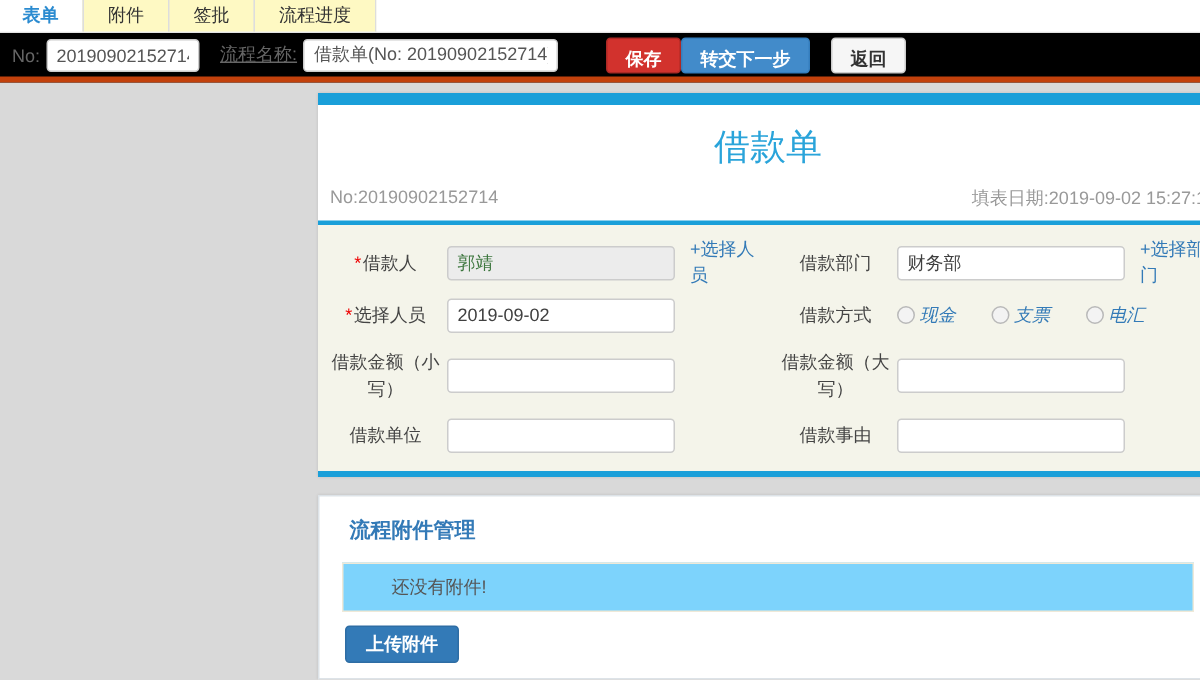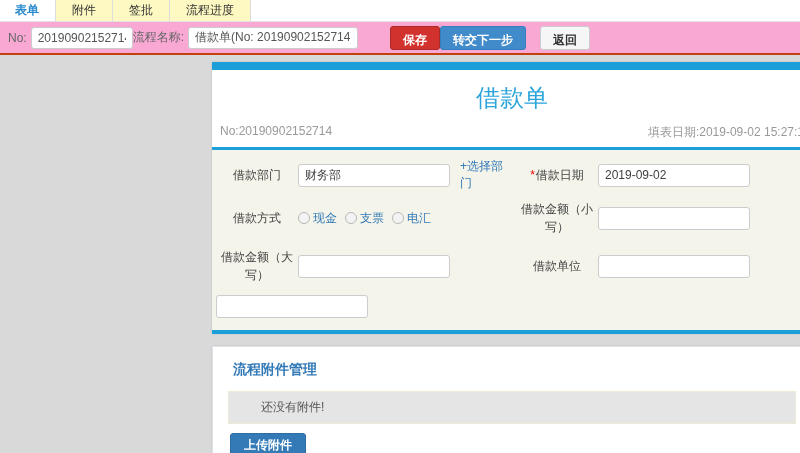--- a/index.html
+++ b/index.html
@@ -11,21 +11,21 @@
   
   .tabbar { position:absolute; top:0; left:0; width:800px; height:22px;
     background:#fff; border-bottom:1px solid #e3e3e3; display:flex; align-items:stretch; }
   .tab { padding:3px 16px; font-size:12px; color:#333; background:#fef9c3;
     border-right:1px solid #ddd; border-left:1px solid #ddd; margin-left:-1px;
     display:flex; align-items:center; cursor:pointer; }
   .tab.active { background:#fff; color:#2b8bd0; font-weight:bold; border-left:none; }
   .tabbar .spacer { flex:1; background:#fff; }
   
   .cmdbar { position:absolute; top:22px; left:0; width:800px; height:33px;
-    background:#f9a8d4; border-bottom:2px solid #c2410c; display:flex; align-items:center;
+    background:#000000; border-bottom:4px solid #c2410c; display:flex; align-items:center;
     padding:0 8px; }
   .cmdbar label { color:#666; margin-right:4px; }
   .cmdbar input { height:22px; border:1px solid #ccc; border-radius:3px;
     padding:0 6px; font-size:12px; color:#555; font-family:inherit; }
   .no-input { width:102px; }
   .name-input { width:170px; }
   .btn { height:24px; padding:5px 12px; border-radius:3px; font-size:12px;
     border:1px solid transparent; cursor:pointer; font-family:inherit; }
   .btn-save { background:#d2322d; border-color:#ac2925; color:#fff; margin-left:32px; font-weight:bold; }
   .btn-next { background:#428bca; border-color:#357ebd; color:#fff; font-weight:bold; }
@@ -42,78 +42,85 @@
   .form-area { background:#f4f4ea; border-bottom:4px solid #1a9fd9; padding:6px 0 8px;
     display:grid; grid-template-columns:1fr 1fr; }
   .frow { display:flex; align-items:center; min-height:32px; padding:2px 4px; }
   .frow.tall { min-height:48px; }
   .flabel { width:82px; text-align:center; color:#444; flex:0 0 82px; line-height:1.5; }
   .req { color:#e00; margin-right:1px; }
   .fctrl input { width:152px; height:23px; border:1px solid #ccc; border-radius:3px;
     padding:0 6px; font-size:12px; color:#404040; background:#fff; font-family:inherit; }
   .fctrl input.readonly { background:#ececec; color:#3c763d; }
   .sel-link { color:#337ab7; margin-left:10px; cursor:pointer; text-decoration:none; }
-  .radios { display:flex; align-items:flex-start; gap:8px; }
+  .radios { display:flex; align-items:flex-start; gap:24px;font-style:italic; }
   .radio-item { display:flex; align-items:center; gap:3px; color:#337ab7; cursor:pointer; }
   .radio-dot { width:12px; height:12px; border-radius:50%; border:1px solid #b9b9b9;
     background:#f3f3f3; display:inline-block; }
   
   .attach { margin-top:12px; padding:10px 15px 10px; border:1px solid #dde3e8; }
   .attach h3 { color:#337ab7; font-size:14px; padding:4px 5px 2px; }
-  .notice { margin-top:10px; background:#e5e5e5; border:1px solid #efe9d8;
+  .notice { margin-top:10px; background:#7dd3fc; border:1px solid #efe9d8;
     padding:7px 10px 7px 32px; color:#555; }
   .btn-upload { margin-top:9px; margin-left:2px; background:#337ab7; border:1px solid #2e6da4;
     color:#fff; height:25px; padding:0 13px; border-radius:3px; font-size:12px;
     font-weight:bold; cursor:pointer; font-family:inherit; }
 </style>
 </head>
 <body>
 
 <div class="tabbar">
   <div class="tab active">表单</div>
   <div class="tab">附件</div>
   <div class="tab">签批</div>
   <div class="tab">流程进度</div>
   <div class="spacer"></div>
 </div>
 
 <div class="cmdbar">
   <label>No:</label>
   <input class="no-input" value="20190902152714" style="">
-  <label style="margin-left:0;">流程名称:</label>
+  <label style="margin-left:14px;text-decoration:underline;">流程名称:</label>
   <input class="name-input" value="借款单(No: 20190902152714)郭靖" style="">
   <button class="btn btn-save">保存</button>
   <button class="btn btn-next">转交下一步</button>
   <button class="btn btn-back">返回</button>
 </div>
 
 <div class="stage">
 
   <div class="panel">
     <div class="panel-topbar"></div>
     <div class="panel-title">借款单</div>
     <div class="panel-meta">
       <span>No:20190902152714</span>
       <span>填表日期:2019-09-02 15:27:1</span>
     </div>
     <div class="blue-sep"></div>
 
     <div class="form-area">
 
+      <div class="frow">
+        <div class="flabel"><span class="req">*</span><span>借款人</span></div>
+        <div class="fctrl">
+          <input class="readonly" readonly="" value="郭靖" style="">
+        </div>
+        <a class="sel-link" href="#">+选择人员</a>
+      </div>
 
       <div class="frow">
         <div class="flabel">借款部门</div>
         <div class="fctrl">
           <input value="财务部" style="">
         </div>
         <a class="sel-link" href="#">+选择部门</a>
       </div>
 
       <div class="frow">
-        <div class="flabel"><span class="req">*</span><span>借款日期</span></div>
+        <div class="flabel"><span class="req">*</span><span>选择人员</span></div>
         <div class="fctrl">
           <input value="2019-09-02" style="">
         </div>
       </div>
 
       <div class="frow">
         <div class="flabel">借款方式</div>
         <div class="radios">
           <span class="radio-item">
             <span class="radio-dot"></span>
@@ -145,20 +152,21 @@
       </div>
 
       <div class="frow">
         <div class="flabel">借款单位</div>
         <div class="fctrl">
           <input value="" style="">
         </div>
       </div>
 
       <div class="frow">
+        <div class="flabel">借款事由</div>
         <div class="fctrl">
           <input value="" style="">
         </div>
       </div>
     </div>
   </div>
 
   <div class="panel attach">
     <h3>流程附件管理</h3>
     <div class="notice">还没有附件!</div>

